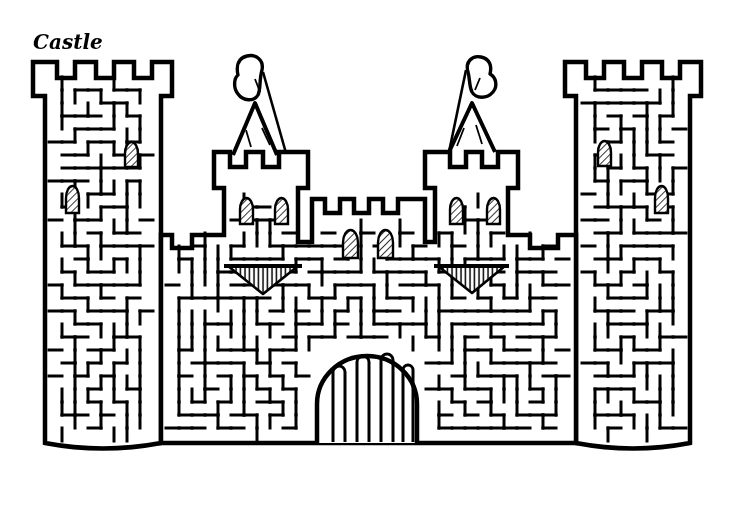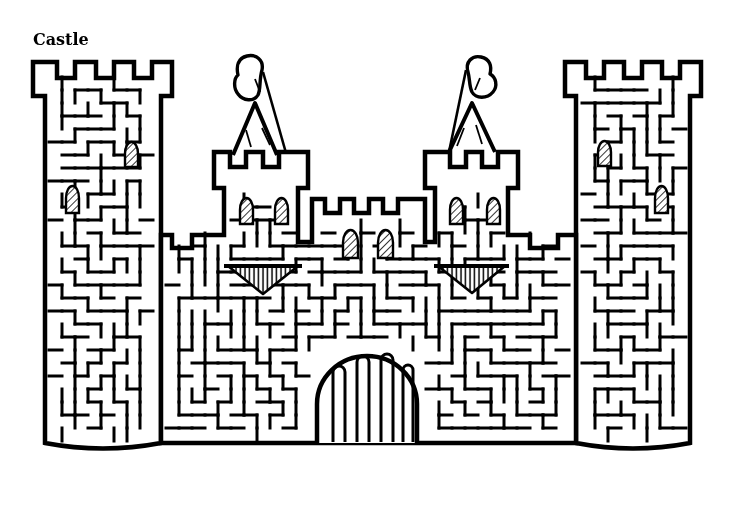--- a/index.html
+++ b/index.html
@@ -6,23 +6,24 @@
   .page{
     position:relative;
     width:736px;height:520px;
     background:#ffffff;
     overflow:hidden;
     font-family:"DejaVu Serif", serif;
   }
   .page-title{
     position:absolute;
     left:33px;top:30px;
-    font-size:16px;
+    font-size:20px;
     font-weight:bold;
     color:#000;
+    font-style:italic;
   }
   svg.maze{position:absolute;left:0;top:0;}
 </style>
 </head>
 <body>
 
 <div class="page">
   <div class="page-title">Castle</div>
   <svg class="maze" xmlns="http://www.w3.org/2000/svg" width="736" height="520" viewBox="0 0 736 520">
       <defs>

